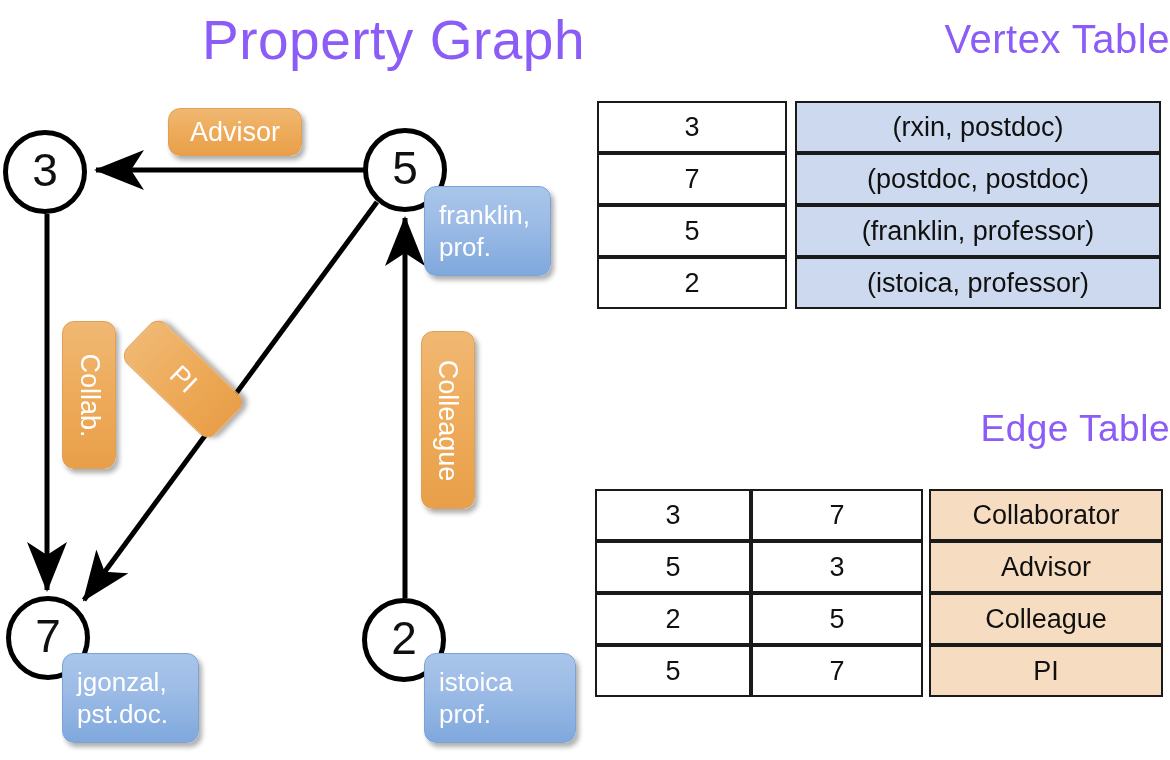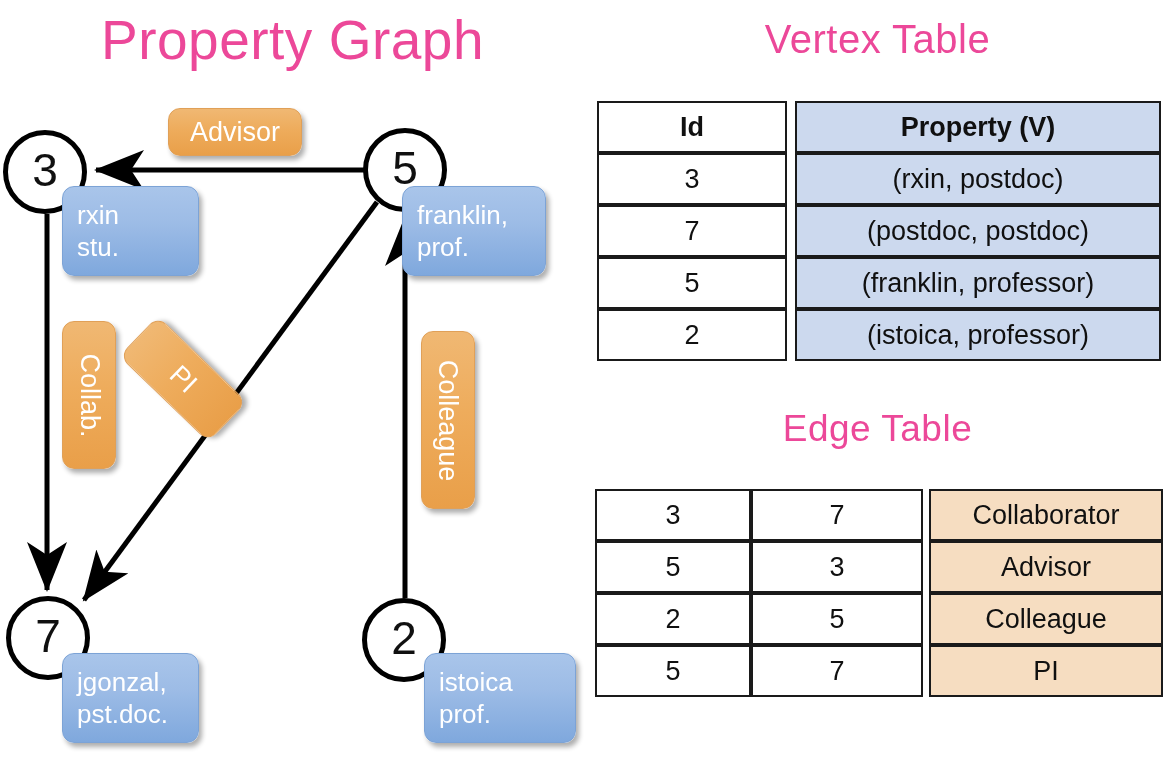--- a/index.html
+++ b/index.html
@@ -14,24 +14,24 @@
     overflow: hidden;
     font-family: "Liberation Sans", sans-serif;
     color: #000000;
   }
 
   
   .title {
     position: absolute;
     font-family: "Liberation Sans", sans-serif;
     font-weight: 300;
-    color: #ec4899;
+    color: #8b5cf6;
     letter-spacing: 0.5px;
     white-space: nowrap;
-    text-align: center;
+    text-align: right;
   }
   #title-property-graph {
     left: 0; top: 8px; width: 585px;
     font-size: 55px;
     line-height: 64px;
   }
   #title-vertex-table {
     left: 585px; top: 8px; width: 585px;
     font-size: 40px;
     line-height: 62px;
@@ -185,24 +185,22 @@
   <div class="node-circle" style="left:363px; top:128px;">
     <span class="node-num">5</span>
   </div>
   <div class="node-circle" style="left:6px; top:596px;">
     <span class="node-num">7</span>
   </div>
   <div class="node-circle" style="left:362px; top:598px;">
     <span class="node-num">2</span>
   </div>
 
-  <div class="vbox" style="left:62px; top:186px; width:137px; height:90px;">rxin
-stu.</div>
-
-  <div class="vbox" style="left:402px; top:186px; width:144px; height:90px;">franklin,
+
+  <div class="vbox" style="left:424px; top:186px; width:127px; height:90px;">franklin,
 prof.</div>
 
   <div class="vbox" style="left:62px; top:653px; width:137px; height:90px;">jgonzal,
 pst.doc.</div>
 
   <div class="vbox" style="left:424px; top:653px; width:152px; height:90px;">istoica
 prof.</div>
 
   <div class="ebox" style="left:168px; top:108px; width:134px; height:48px;">
     <span>Advisor</span>
@@ -221,25 +219,20 @@
   </div>
 </div>
 
 <table class="tbl" id="vertex-table">
   <colgroup>
     <col class="c-id">
       <col class="c-gap">
       <col class="c-prop">
   </colgroup>
   <tbody>
-    <tr>
-      <td class="hdr">Id</td>
-      <td class="gap"></td>
-      <td class="hdr prop-v">Property (V)</td>
-    </tr>
     <tr>
       <td>3</td>
       <td class="gap"></td>
       <td class="prop-v">(rxin, postdoc)</td>
     </tr>
     <tr>
       <td>7</td>
       <td class="gap"></td>
       <td class="prop-v">(postdoc, postdoc)</td>
     </tr>

